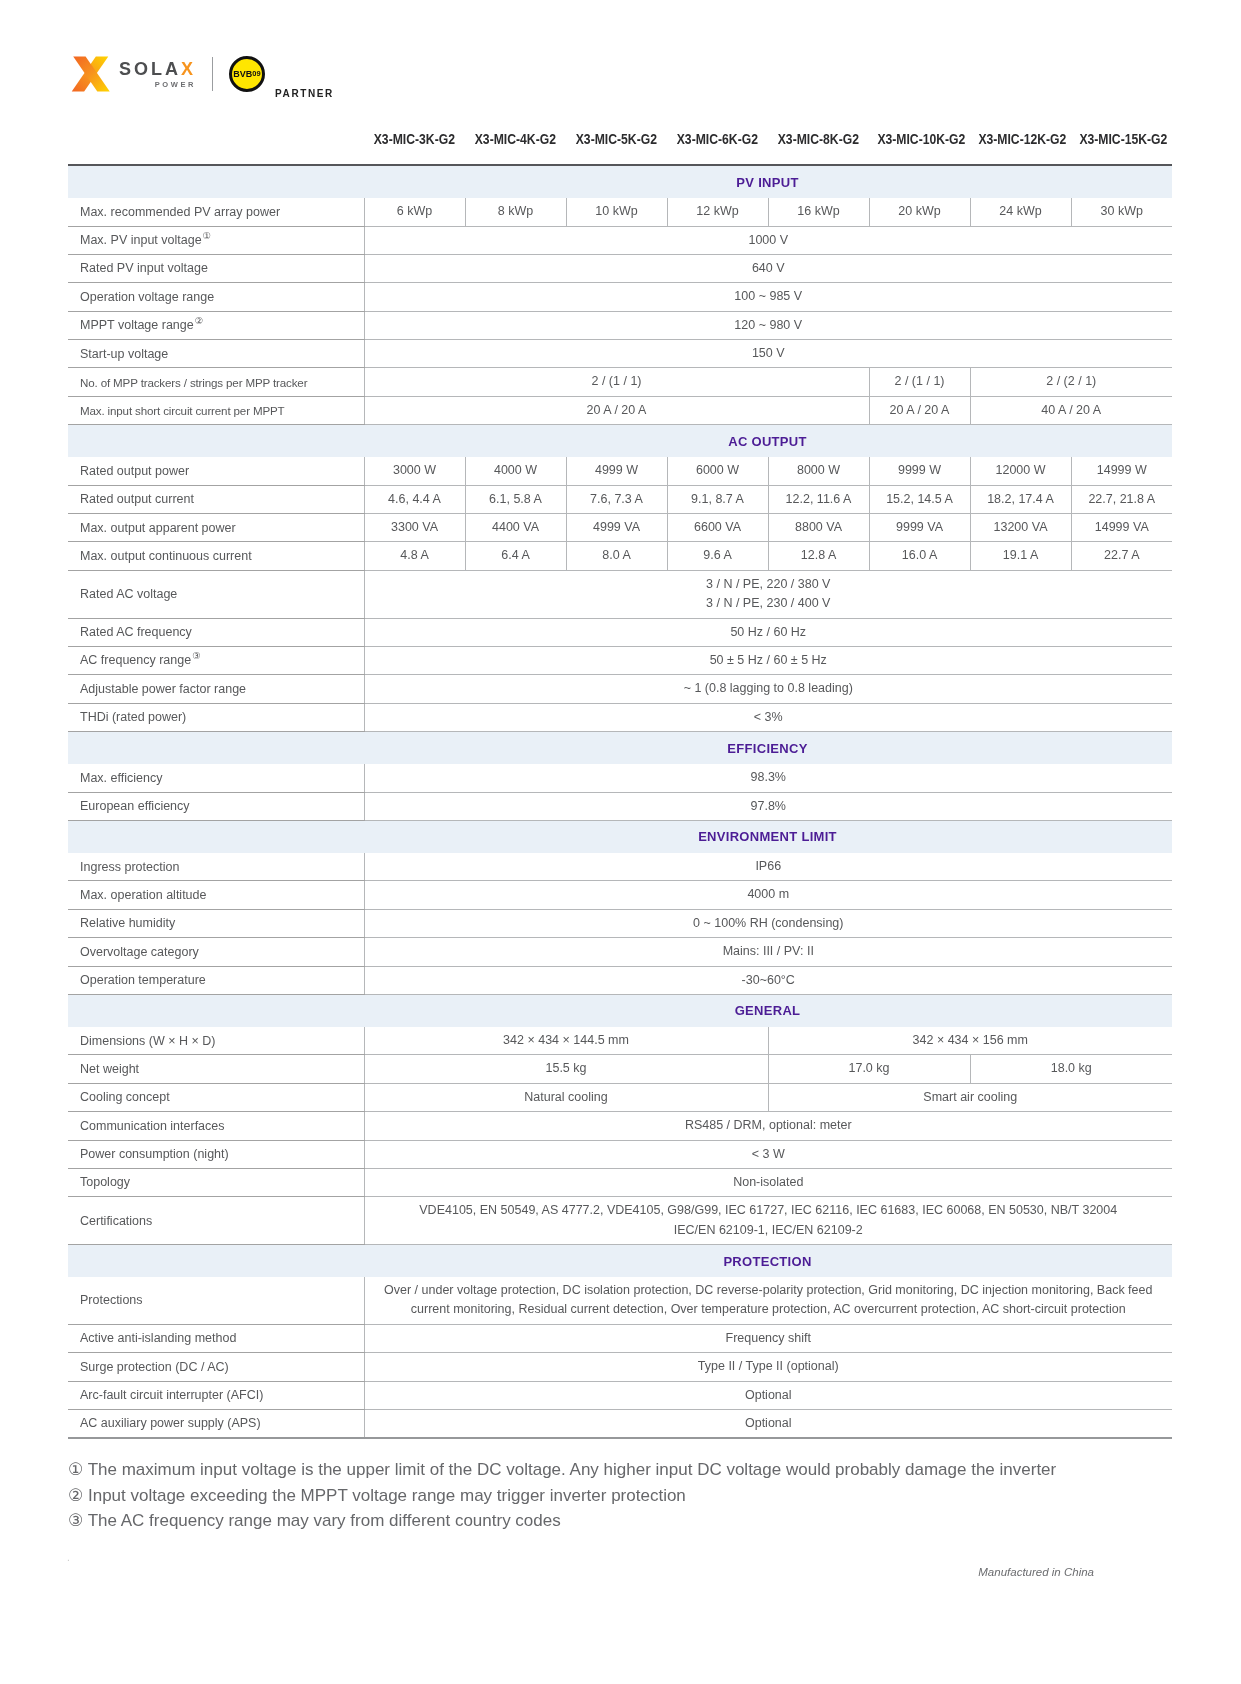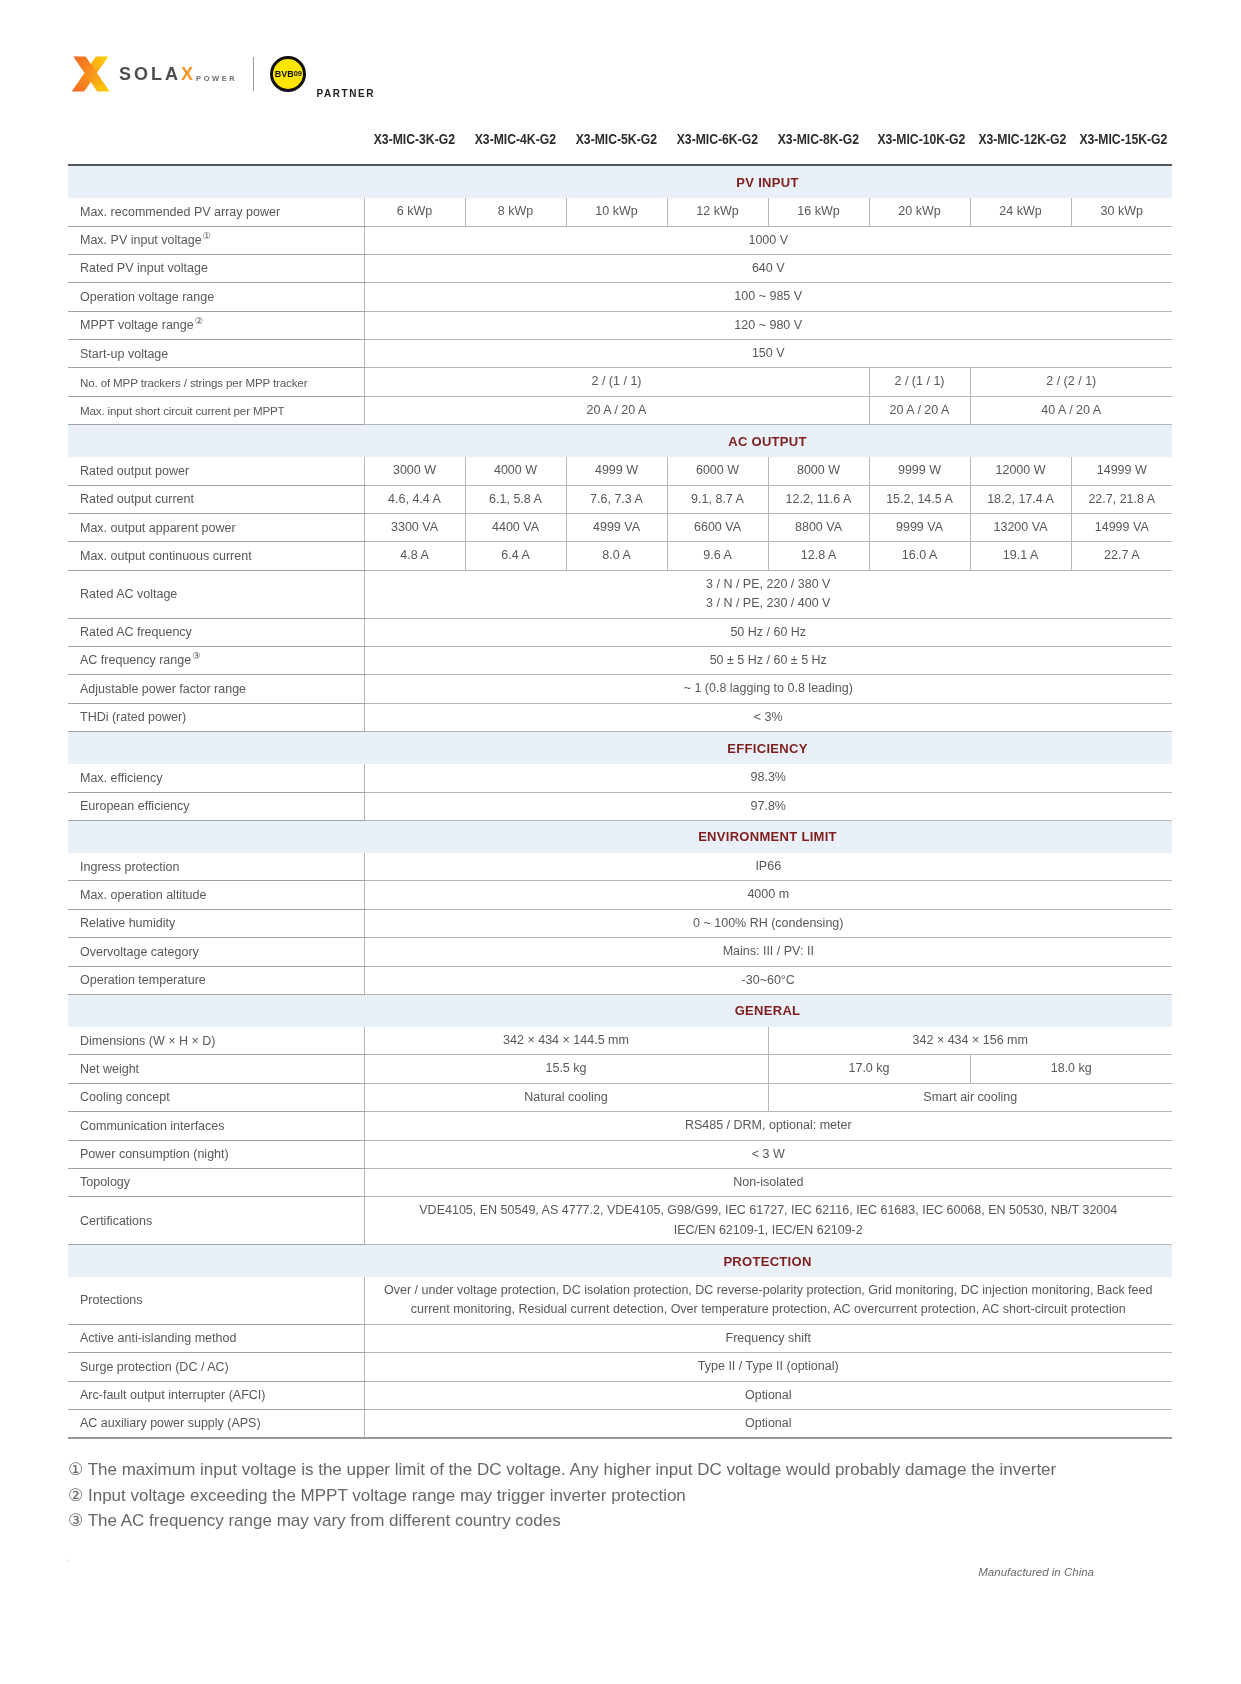--- a/index.html
+++ b/index.html
@@ -4,21 +4,21 @@
 <style>
   html,body{margin:0;padding:0;background:#ffffff;}
   .page{
     width:1241px;height:1684px;background:#fff;position:relative;overflow:hidden;
     font-family:"Liberation Sans","DejaVu Sans",sans-serif;box-sizing:border-box;
     padding:52px 68px 0 68px;color:#57585a;
   }
   
   .brand-row{display:flex;align-items:center;gap:16px;height:44px;margin-bottom:22px;}
   .solax{display:flex;align-items:center;gap:7px;}
-  .solax-text{display:flex;flex-direction:row;align-items:flex-end;}
+  .solax-text{display:flex;flex-direction:column;align-items:flex-end;}
   .wordmark{font-weight:700;font-size:18px;letter-spacing:3px;color:#4d4e50;line-height:1;}
   .wordmark .accent{color:#f7941e;}
   .power{font-size:7.5px;font-weight:700;letter-spacing:2.6px;color:#6d6e71;margin-top:2px;}
   .logo-divider{width:1px;height:34px;background:#9b9da0;}
   .bvb{display:flex;align-items:center;gap:10px;}
   .bvb-circle{
     width:30px;height:30px;border-radius:50%;background:#ffe600;border:3px solid #111;
     display:flex;align-items:center;justify-content:center;line-height:1;
   }
   .bvb-top{font-size:9px;font-weight:800;color:#111;letter-spacing:0;}
@@ -28,21 +28,21 @@
   table.spec{width:1104px;border-collapse:collapse;table-layout:fixed;}
   col.c-label{width:296px;}
   col.c-data{width:101px;}
   thead th{height:42px;vertical-align:middle;padding:0 0 4px 0;border-bottom:2px solid #55565a;}
   th .model{
     display:inline-block;transform:scaleX(0.84);transform-origin:center;
     font-weight:700;font-size:14.5px;color:#2c2c2e;white-space:nowrap;letter-spacing:0;
   }
   tr.band td{
     height:30px;background:#e9f0f7;text-align:center;font-weight:700;font-size:13px;
-    color:#7f1d1d;letter-spacing:0.3px;padding-left:296px;
+    color:#4c1d95;letter-spacing:0.3px;padding-left:296px;
   }
   tbody td{font-size:12.5px;color:#57585a;}
   tr.data{height:28px;}
   td.label{
     text-align:left;padding:4px 6px 4px 12px;border-bottom:1px solid #a3a3a3;line-height:1.3;
   }
   td.label.fit{font-size:11.6px;letter-spacing:-0.15px;}
   td.value{
     text-align:center;border-left:1px solid #b5b7b9;border-bottom:1px solid #b5b7b9;
     padding:4px 6px;white-space:pre-line;line-height:1.55;
@@ -314,21 +314,21 @@
         </tr>
         <tr class="data">
           <td class="label">Active anti-islanding method</td>
           <td class="value" colspan="8">Frequency shift</td>
         </tr>
         <tr class="data">
           <td class="label">Surge protection (DC / AC)</td>
           <td class="value" colspan="8">Type II / Type II (optional)</td>
         </tr>
         <tr class="data">
-          <td class="label">Arc-fault output interrupter (AFCI)</td>
+          <td class="label">Arc-fault circuit interrupter (AFCI)</td>
           <td class="value" colspan="8">Optional</td>
         </tr>
         <tr class="data">
           <td class="label">AC auxiliary power supply (APS)</td>
           <td class="value" colspan="8">Optional</td>
         </tr>
       </tbody>
   </table>
 
   <div class="footnotes">

